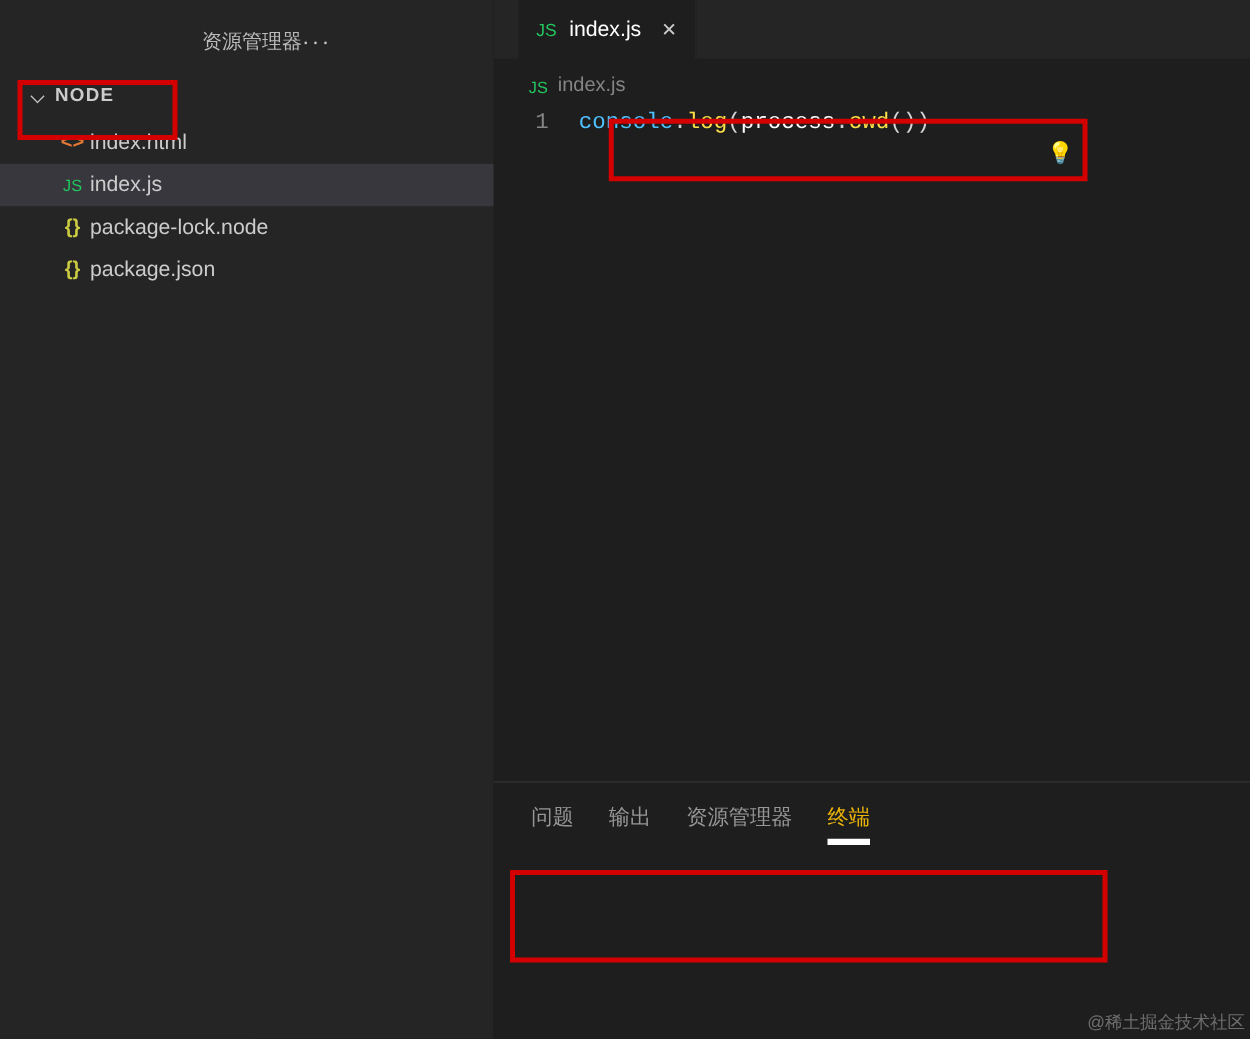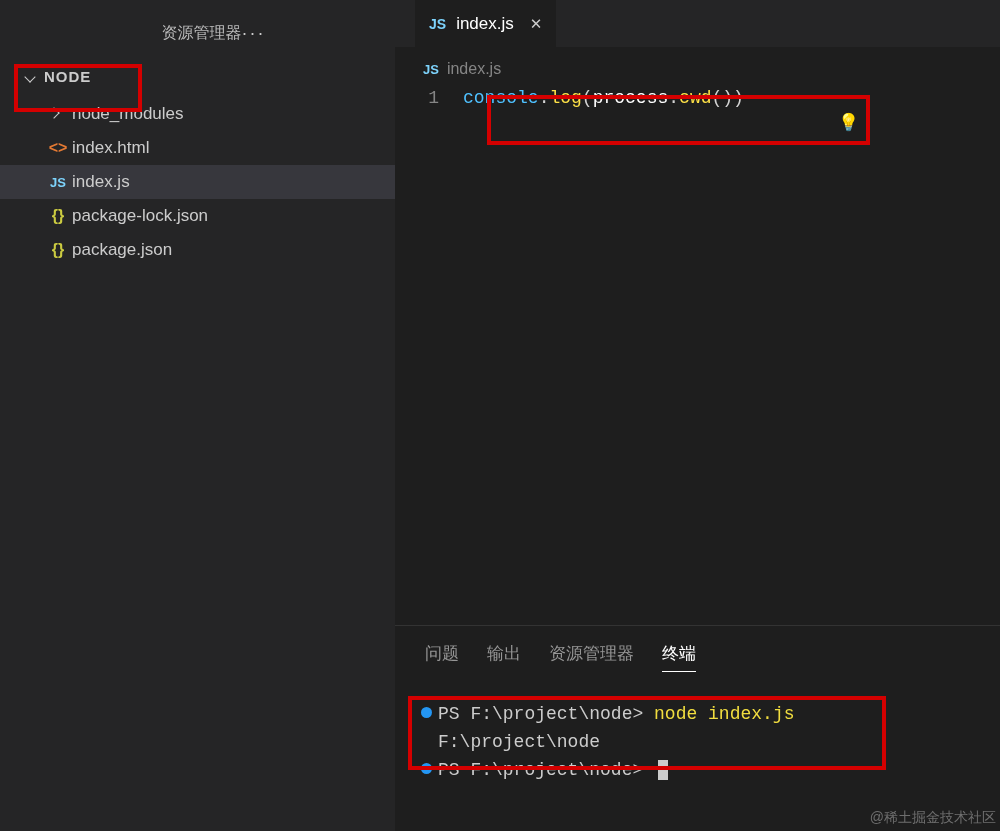--- a/index.html
+++ b/index.html
@@ -92,21 +92,21 @@
     color: #cccccc;
     cursor: pointer;
   }
   .file-item.selected { background: #37373d; }
   .file-item .icon-slot {
     width: 28px;
     display: inline-flex;
     justify-content: center;
     align-items: center;
   }
-  .lang-js { color: #7dd3fc; font-weight: 700; font-size: 13px; }
+  .lang-js { color: #22c55e; font-weight: 400; font-size: 13px; }
   .lang-html { color: #e37933; font-weight: 700; font-size: 16px; }
   .lang-json { color: #cbcb41; font-weight: 700; font-size: 16px; }
   
   .tabbar {
     height: 48px;
     background: #252526;
     display: flex;
     align-items: stretch;
     border-bottom: 1px solid #1e1e1e;
   }
@@ -176,22 +176,22 @@
   }
   .panel-tabs {
     display: flex;
     gap: 28px;
     padding: 16px 0 12px 30px;
     font-size: 17px;
     color: #969696;
   }
   .panel-tab { padding-bottom: 6px; cursor: pointer; text-align: right; }
   .panel-tab.active {
-    color: #ffffff;
-    border-bottom: 1px solid #ffffff;
+    color: #eab308;
+    border-bottom: 5px solid #ffffff;
   }
   .terminal {
     font-family: Consolas, "Courier New", monospace;
     font-size: 18px;
     color: #cccccc;
     padding: 16px 0 0 26px;
     position: relative;
     line-height: 28px;
   }
   .term-dot {
@@ -237,41 +237,35 @@
 
   <div class="folder-header">
     <span class="chevron down"></span>
     <span>NODE</span>
   </div>
   <div class="hl-red hl-folder"></div>
 
   <div class="file-list">
     <div class="file-item">
       <span class="icon-slot">
-          <span class="chevron right"></span>
-        </span>
-      <span>node_modules</span>
-    </div>
-    <div class="file-item">
-      <span class="icon-slot">
           <span class="lang-html">&lt;&gt;</span>
         </span>
       <span>index.html</span>
     </div>
     <div class="file-item selected">
       <span class="icon-slot">
           <span class="lang-js">JS</span>
         </span>
       <span>index.js</span>
     </div>
     <div class="file-item">
       <span class="icon-slot">
           <span class="lang-json">{}</span>
         </span>
-      <span>package-lock.json</span>
+      <span>package-lock.node</span>
     </div>
     <div class="file-item">
       <span class="icon-slot">
           <span class="lang-json">{}</span>
         </span>
       <span>package.json</span>
     </div>
   </div>
 </div>
 
@@ -300,27 +294,16 @@
 <div class="hl-red hl-code"></div>
 <span class="bulb">💡</span>
 
 <div class="panel">
   <div class="panel-tabs">
     <span class="panel-tab">问题</span>
     <span class="panel-tab">输出</span>
     <span class="panel-tab">资源管理器</span>
     <span class="panel-tab active">终端</span>
   </div>
-  <div class="terminal">
-    <div>
-      <span class="term-dot"></span><span class="term-prompt">PS F:\project\node&gt; </span><span class="term-cmd">node index.js</span>
-    </div>
-    <div>
-      <span style="display:inline-block;width:17px;"></span><span>F:\project\node</span>
-    </div>
-    <div>
-      <span class="term-dot"></span><span class="term-prompt">PS F:\project\node&gt; </span><span class="term-cursor"></span>
-    </div>
-  </div>
 </div>
 <div class="hl-red hl-term"></div>
 
 <div class="watermark">@稀土掘金技术社区</div>
 
 </body></html>

